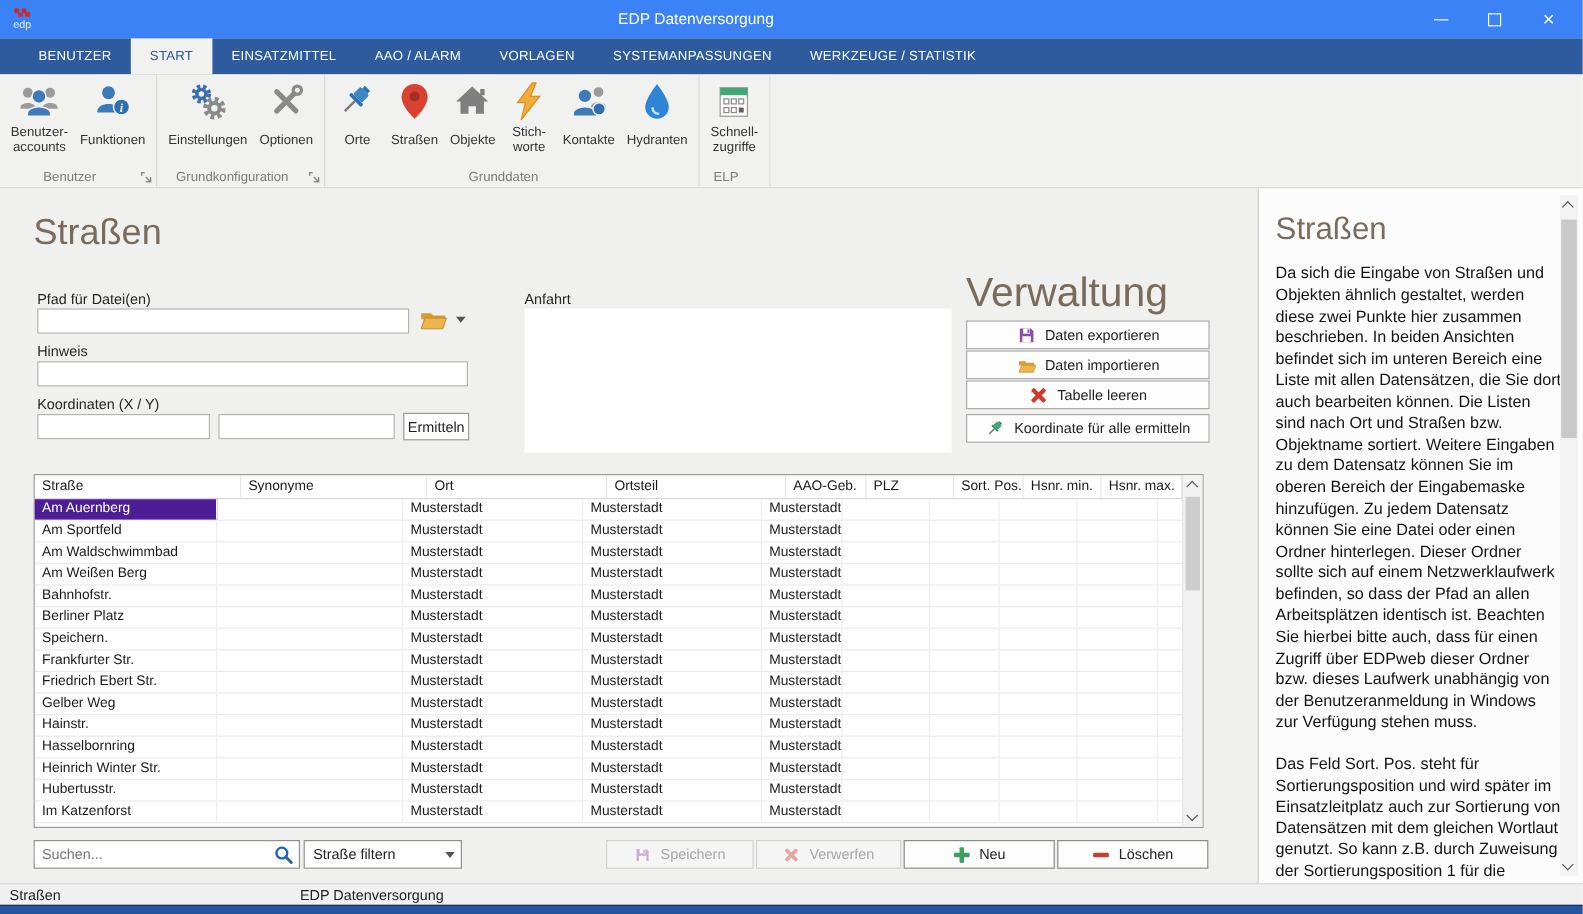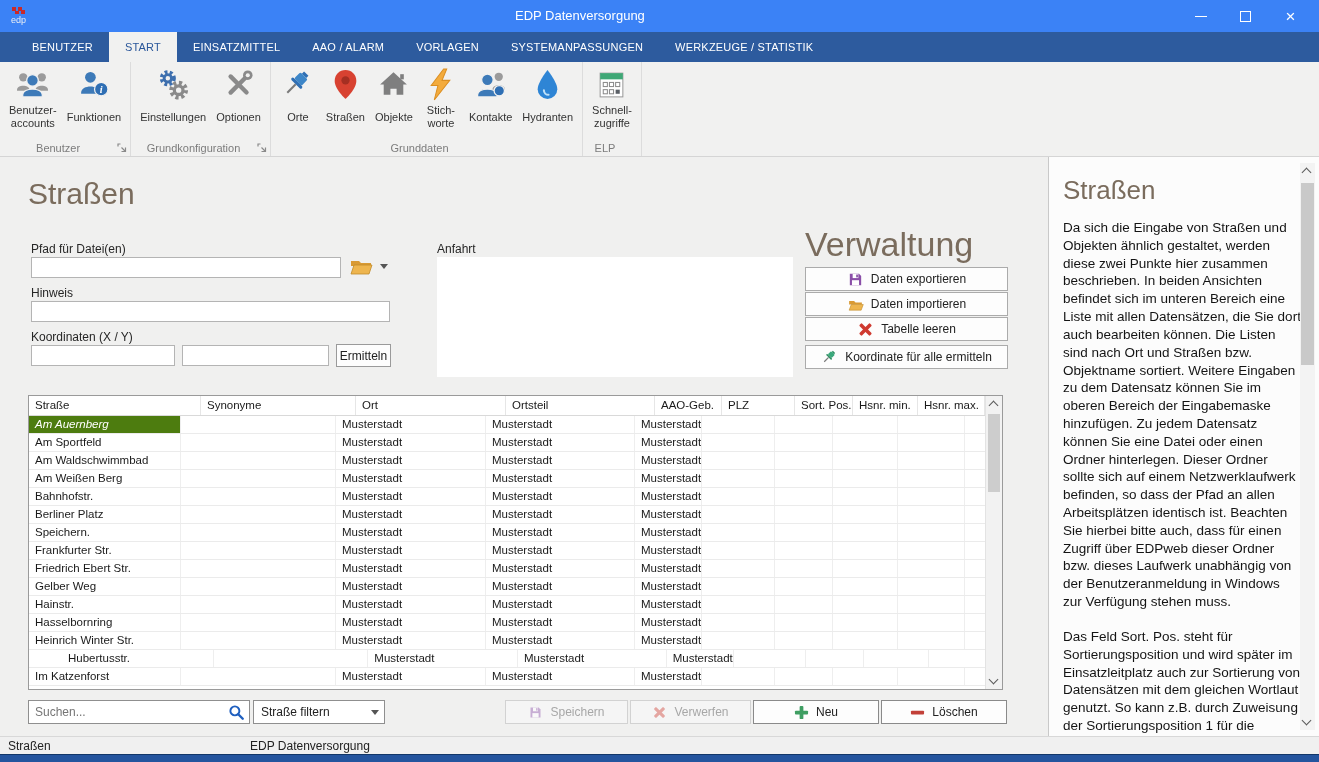--- a/index.html
+++ b/index.html
@@ -45,21 +45,21 @@
   .mgmt-title { position:absolute; left:805px; top:68px; font-size:34px; font-weight:300; color:#7a6c5d; }
   .mgmt-btn { position:absolute; left:805px; width:203px; height:24px; border:1px solid #ababab; background:#fdfdfd; display:flex; align-items:center; justify-content:center; gap:7px; font-size:12px; color:#222; cursor:default; }
   .mgmt-btn svg { width:17px; height:17px; }
 
   
   .dtable { position:absolute; left:28px; top:238px; width:975px; height:295px; background:#fff; border:1px solid #9a9a9a; }
   .thead { display:flex; height:20px; border-bottom:1px solid #d9d9d9; }
   .thead .hcell { font-size:11.5px; color:#1a1a1a; padding:3px 0 0 6px; border-right:1px solid #e6e6e6; overflow:hidden; white-space:nowrap; }
   .trow { display:flex; height:18px; border-bottom:1px solid #ebebeb; cursor:default; }
   .tcell { font-size:11.5px; color:#1a1a1a; padding:2px 0 0 6px; border-right:1px solid #eeeeee; overflow:hidden; white-space:nowrap; }
-  .tcell.sel { background:#4d7c0f; color:#fff;font-style:italic; }
+  .tcell.sel { background:#4c1d95; color:#fff; }
   .fill { flex:1; border-right:none !important; }
 
   .vscroll { position:absolute; right:0; top:0; bottom:0; width:17px; background:#f2f2f2; border-left:1px solid #e3e3e3; }
   .chev-up, .chev-down { position:absolute; left:4px; width:7px; height:7px; border-left:1.8px solid #5a5a5a; border-top:1.8px solid #5a5a5a; }
   .chev-up { top:6px; transform:rotate(45deg); }
   .chev-down { bottom:6px; transform:rotate(225deg); }
   .thumb { position:absolute; left:2px; width:12px; background:#cdcdcd; }
 
   
   .search-wrap { position:absolute; left:28px; top:543px; width:222px; height:24px; border:1px solid #8f8f8f; background:#fff; display:flex; align-items:center; }
@@ -492,21 +492,21 @@
             <span class="tcell" style="width: 150px;">Musterstadt</span>
             <span class="tcell" style="width: 149px;">Musterstadt</span>
             <span class="tcell" style="width: 67px;">Musterstadt</span>
             <span class="tcell" style="width: 73px;"></span>
             <span class="tcell" style="width: 58px;"></span>
             <span class="tcell" style="width: 65px;"></span>
             <span class="tcell" style="width: 67px;"></span>
             <span class="tcell fill"></span>
           </div>
           <div class="trow">
-            <span class="tcell" style="width: 152px; margin-left: 33px;">Hubertusstr.</span>
+            <span class="tcell" style="width: 152px;">Hubertusstr.</span>
             <span class="tcell" style="width: 155px;"></span>
             <span class="tcell" style="width: 150px;">Musterstadt</span>
             <span class="tcell" style="width: 149px;">Musterstadt</span>
             <span class="tcell" style="width: 67px;">Musterstadt</span>
             <span class="tcell" style="width: 73px;"></span>
             <span class="tcell" style="width: 58px;"></span>
             <span class="tcell" style="width: 65px;"></span>
             <span class="tcell" style="width: 67px;"></span>
             <span class="tcell fill"></span>
           </div>

